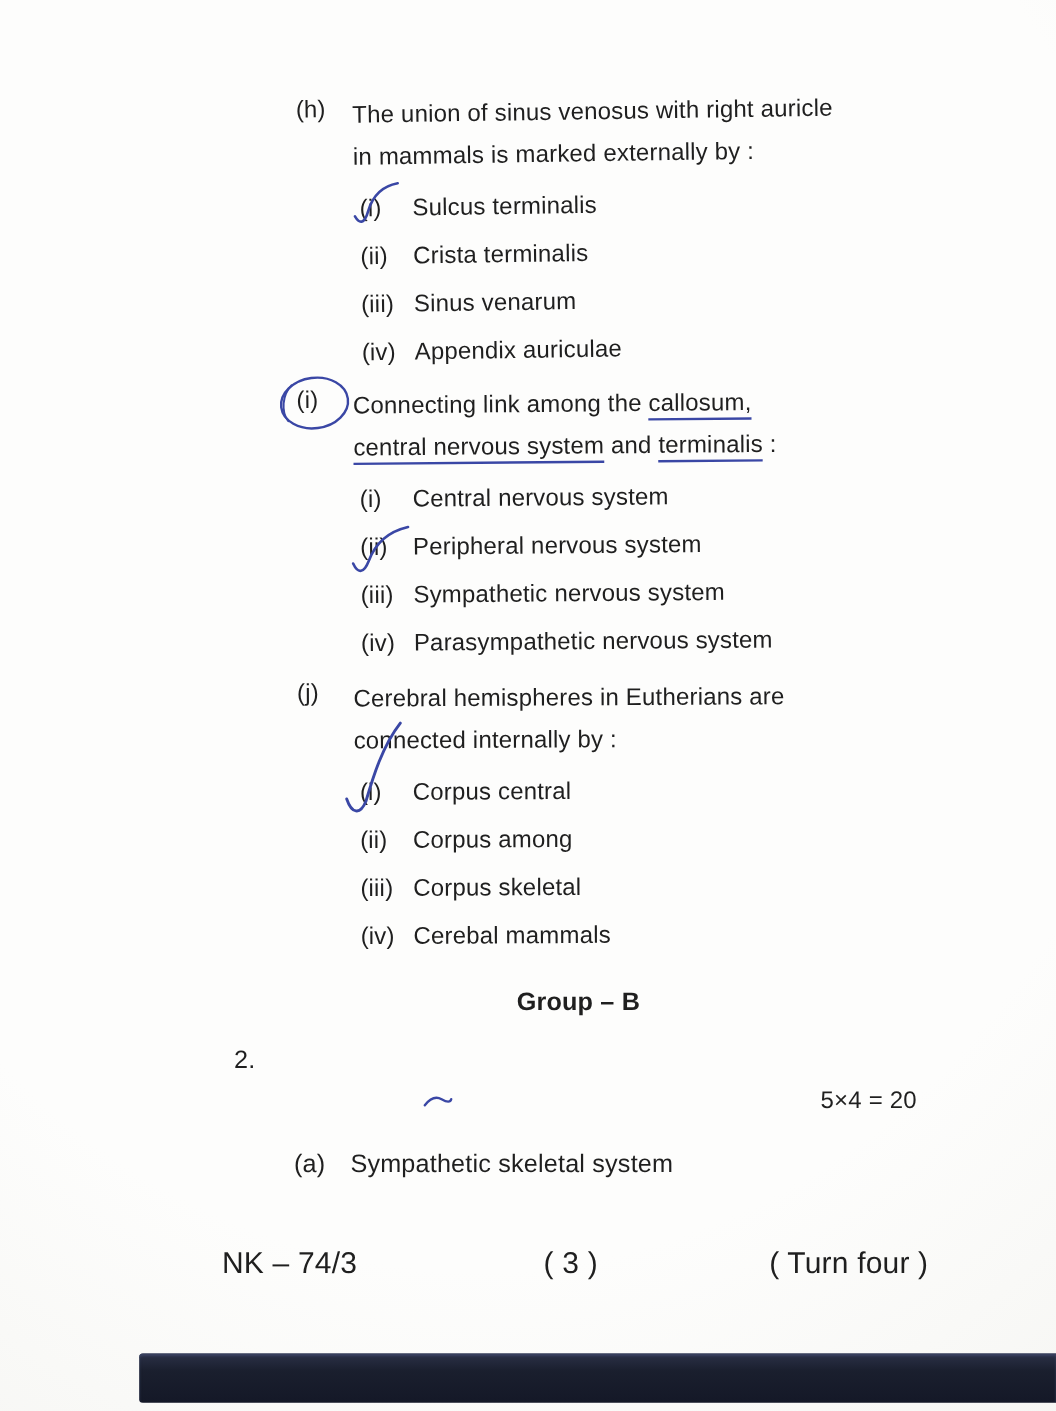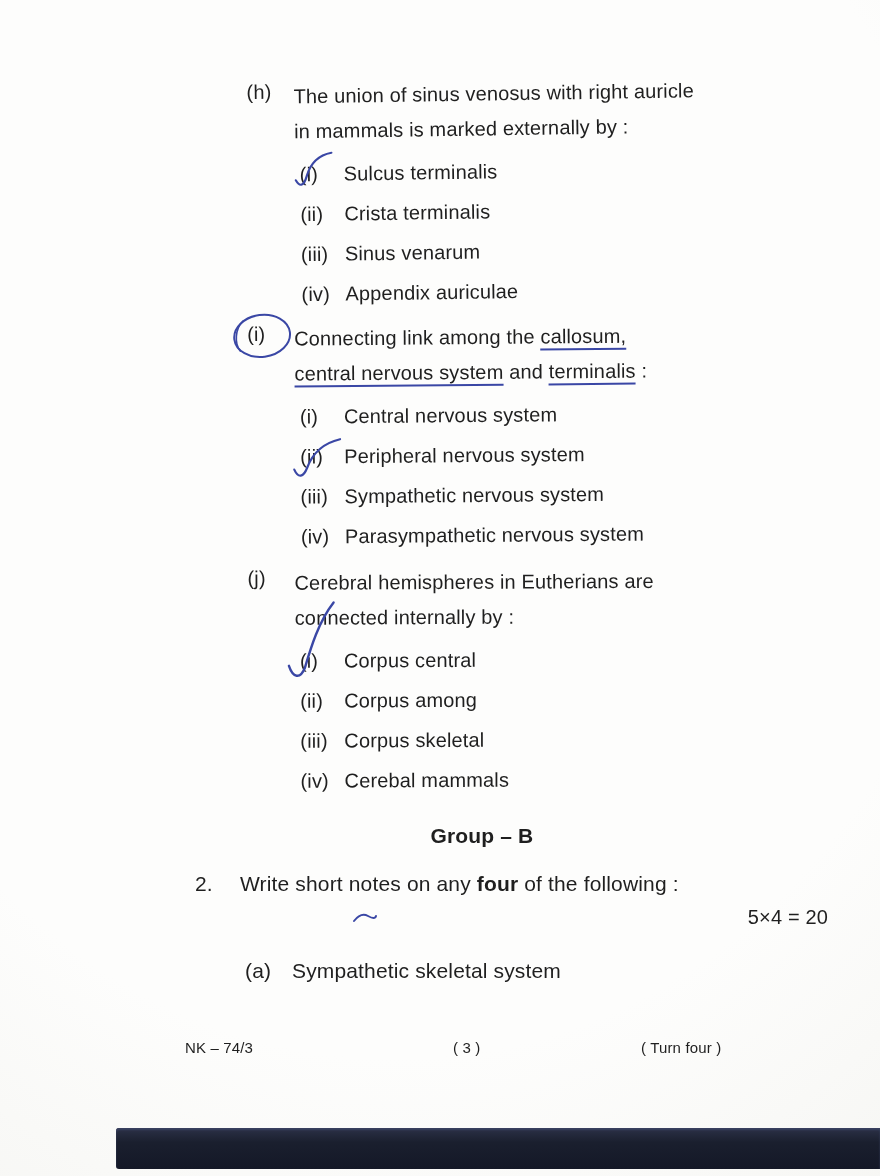--- a/index.html
+++ b/index.html
@@ -38,26 +38,26 @@
   svg.pen path, svg.pen ellipse { fill: none; stroke: currentColor; stroke-linecap: round; }
   .u-pen { border-bottom: 2px solid var(--pen); padding-bottom: 1px; }
 
   
   .group-heading {
     width: 100%; text-align: center; position: relative; left: 42px;
     font-weight: bold; font-size: 21px; margin: 30px 0 24px 0;
   }
   .q2-row { display: flex; margin-left: 195px; font-size: 21px; }
   .q2-number { width: 45px; flex: 0 0 45px; }
-  .marks-row { position: relative; text-align: right; padding-right: 52px; margin-top: 10px; font-size: 20px; }
+  .marks-row { position: relative; text-align: right; padding-right: 116px; margin-top: 10px; font-size: 20px; }
   .item-a { display: flex; margin-left: 245px; margin-top: 30px; font-size: 21px; }
   .item-a .olabel { width: 47px; flex: 0 0 47px; }
 
   
-  .footer { display: flex; margin: 56px 0 0 185px; font-size: 15px; }
+  .footer { display: flex; margin: 56px 0 0 185px; font-size: 25px; }
   .footer .code { width: 268px; }
   .footer .pageno { width: 188px; }
 
   
   .scan-bar {
     position: absolute; left: 116px; right: 0; top: 1128px; height: 41px;
     background: linear-gradient(180deg, #2b3147 0%, #1a1f2e 35%, #141827 100%);
     border-radius: 3px 0 0 3px;
     box-shadow: inset 0 2px 2px #3a4261;
   }
@@ -170,21 +170,20 @@
           <span class="olabel">(iv)</span>
           <span>Cerebal mammals</span>
         </div>
       </div>
     </div>
 
     <div class="group-heading">Group – B</div>
 
     <div class="q2-row">
       <span class="q2-number">2.</span>
-      <span><span>Write short notes on any </span><b>four</b><span> of the following :</span></span>
     </div>
 
     <div class="marks-row">
       <svg class="pen" style="left:352px; top:4px;" width="26" height="16" viewBox="0 0 26 16">
         <path d="M2 11 Q9 2 16 6 T24 6" stroke-width="2"></path>
       </svg>
       <span>5×4 = 20</span>
     </div>
 
     <div class="item-a">

